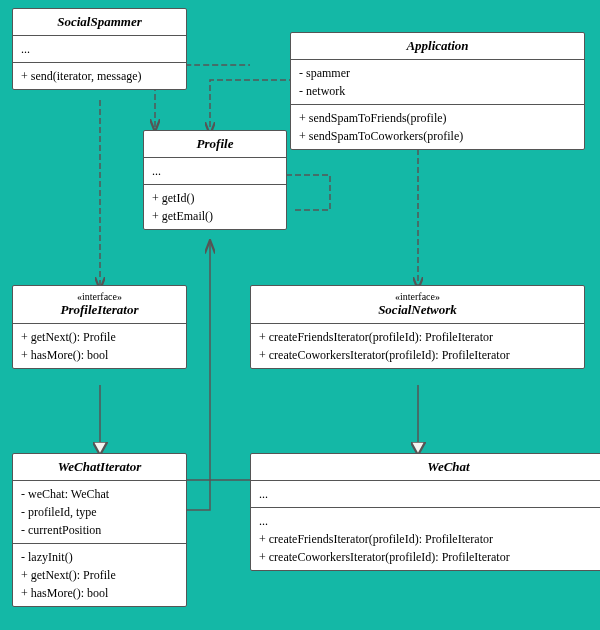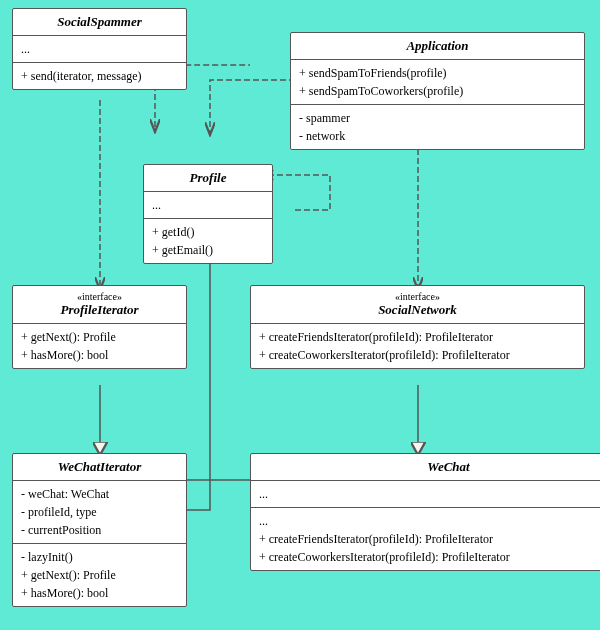--- a/index.html
+++ b/index.html
@@ -9,21 +9,21 @@
       font-size: 13px;
       width: 600px;
       height: 630px;
       overflow: hidden;
       position: relative;
     }
     .diagram {
       position: relative;
       width: 600px;
       height: 630px;
-      background: #5eead4;
+      background: #14b8a6;
     }
     .uml-box {
       position: absolute;
       background: #fff;
       border: 1.5px solid #555;
       border-radius: 2px;
     }
     .uml-box .box-title {
       border-bottom: 1.5px solid #555;
       padding: 5px 8px;
@@ -114,30 +114,30 @@
     <div class="box-section">
       <p>+ send(iterator, message)</p>
     </div>
   </div>
 
   <div class="uml-box" style="left:290px; top:8px; width:295px;margin-top:24px;">
     <div class="box-title">
       <span>Application</span>
     </div>
     <div class="box-section">
+      <p>- spammer</p>
+      <p>- network</p>
+    </div>
+    <div class="box-section">
       <p>+ sendSpamToFriends(profile)</p>
       <p>+ sendSpamToCoworkers(profile)</p>
     </div>
-    <div class="box-section">
-      <p>- spammer</p>
-      <p>- network</p>
-    </div>
-  </div>
-
-  <div class="uml-box" style="left:143px; top:130px; width:130px;margin-top:34px;">
+  </div>
+
+  <div class="uml-box" style="left:143px; top:130px; width:144px;">
     <div class="box-title">
       <span>Profile</span>
     </div>
     <div class="box-section">
       <p>...</p>
     </div>
     <div class="box-section">
       <p>+ getId()</p>
       <p>+ getEmail()</p>
     </div>

